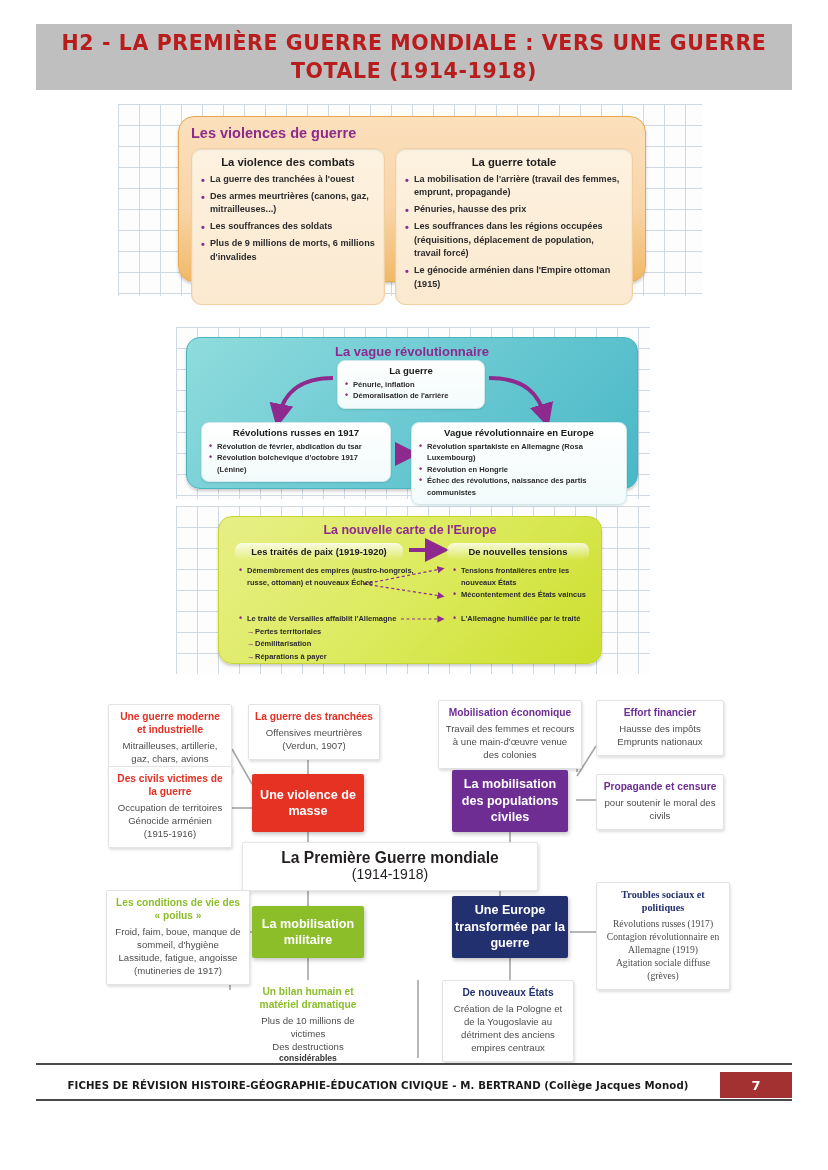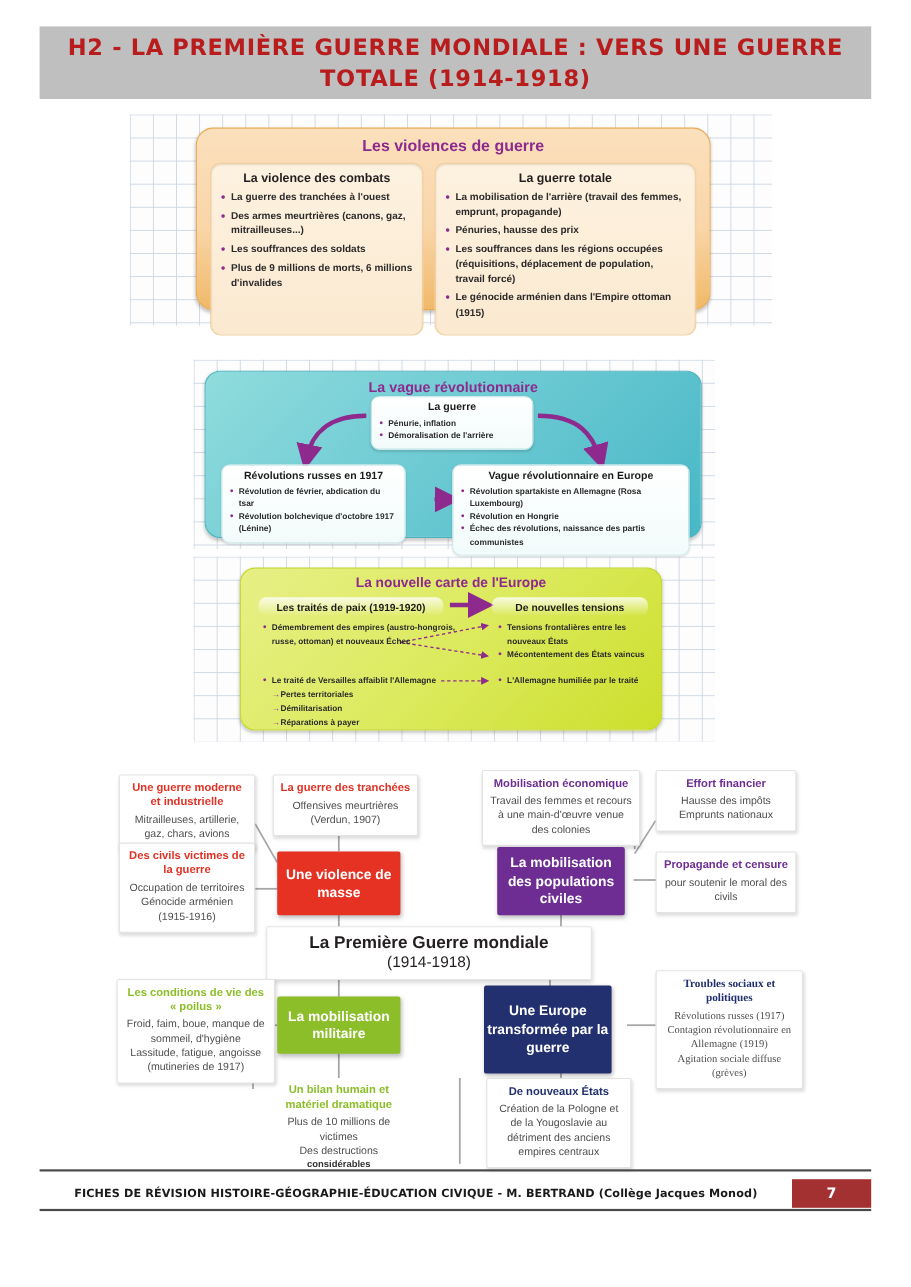--- a/index.html
+++ b/index.html
@@ -50,21 +50,20 @@
     position: absolute;
     left: 178px; top: 116px;
     width: 468px; height: 166px;
     border-radius: 16px;
     background: linear-gradient(to bottom, #fbe0bd 0%, #f9d5a8 55%, #f0b968 100%);
     border: 1.5px solid #e8a84d;
     box-shadow: 0 2px 3px rgba(0,0,0,.22);
     padding: 8px 12px 12px 12px;
   }
   #sec1-title {
-    text-align: center;
     color: #8e2a8e;
     font-weight: bold;
     font-size: 14.5px;
     margin-bottom: 7px;
   }
   #sec1-cols { display: flex; gap: 10px; }
   .s1card {
     background: linear-gradient(to bottom, #fdf2e0 0%, #fbe9d0 100%);
     border: 1px solid #f0cfa0;
     border-radius: 10px;
@@ -129,21 +128,21 @@
   .s2card li {
     font-size: 7.6px; color: #2b2b2b;
     line-height: 1.5; padding-left: 8px; position: relative;
     font-weight: 600;
   }
   .s2card li:before {
     content: "\2022"; position: absolute; left: 0; top: -1px;
     color: #8e2a8e; font-size: 9px;
   }
   #s2-guerre  { left: 150px; top: 22px; width: 148px; }
-  #s2-russes  { left: 14px;  top: 84px; width: 168px; }
+  #s2-russes  { left: 14px;  top: 84px; width: 190px; }
   #s2-europe  { left: 224px; top: 84px; width: 216px; }
 
   
   #sec3 {
     position: absolute;
     left: 218px; top: 516px;
     width: 384px; height: 148px;
     border-radius: 14px;
     background: linear-gradient(135deg, #e7ef86 0%, #dcea5e 50%, #ccdf2c 100%);
     border: 1px solid #c3d82a;
@@ -456,21 +455,21 @@
       <span>La mobilisation militaire</span>
     </div>
 
     <div class="node" style="left:246px; top:290px; width:124px; border:none; box-shadow:none; background:transparent;">
       <div class="nh c-green">Un bilan humain et matériel dramatique</div>
       <div class="nb" style="white-space:pre-line">Plus de 10 millions de victimes
 Des destructions</div>
       <div class="nb small">considérables</div>
     </div>
 
-    <div class="hub" id="hub-navy" style="left:440px; top:206px; width:116px; height:80px;">
+    <div class="hub" id="hub-navy" style="left:452px; top:206px; width:116px; height:62px;">
       <span>Une Europe transformée par la guerre</span>
     </div>
 
     <div class="node" style="left:596px; top:192px; width:134px;font-family:Liberation Serif, serif;">
       <div class="nh c-navy">Troubles sociaux et politiques</div>
       <div class="nb" style="white-space:pre-line">Révolutions russes (1917)
 Contagion révolutionnaire en Allemagne (1919)
 Agitation sociale diffuse (grèves)</div>
     </div>
 

